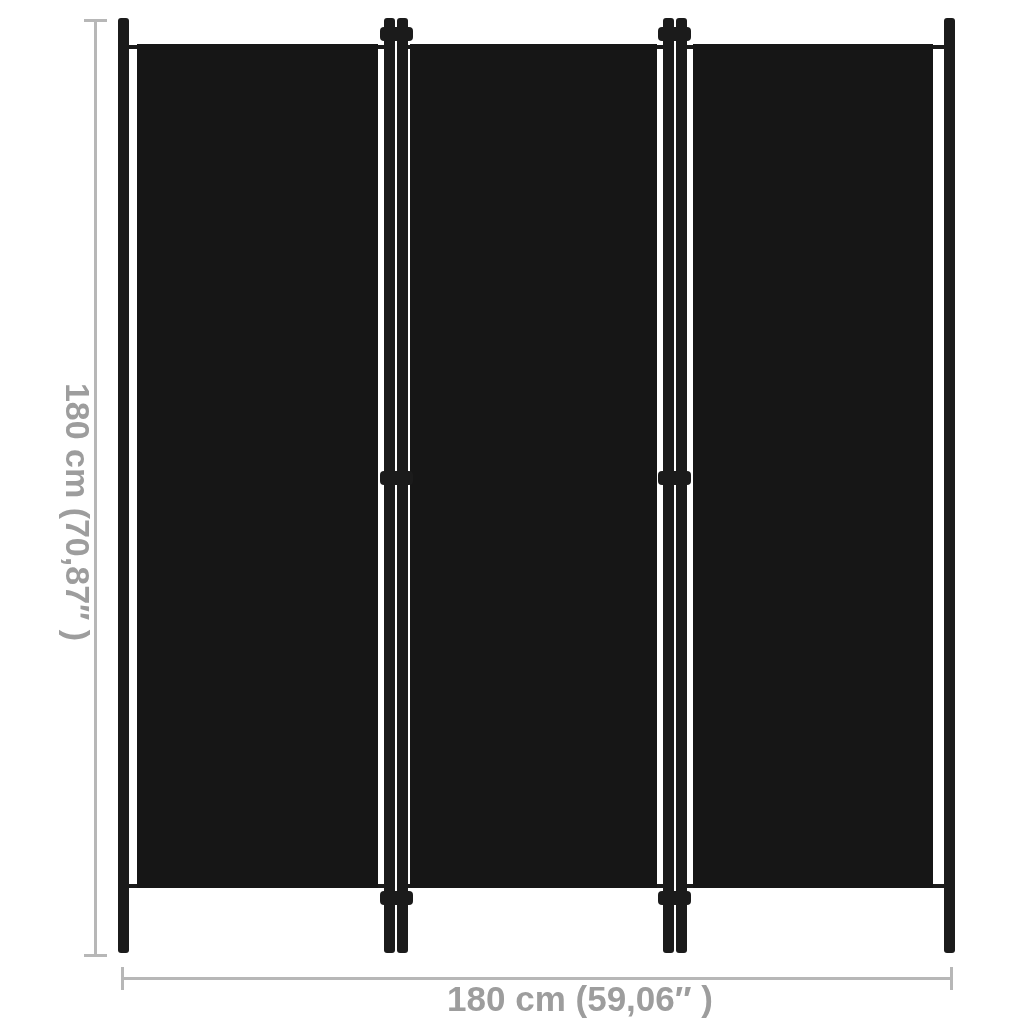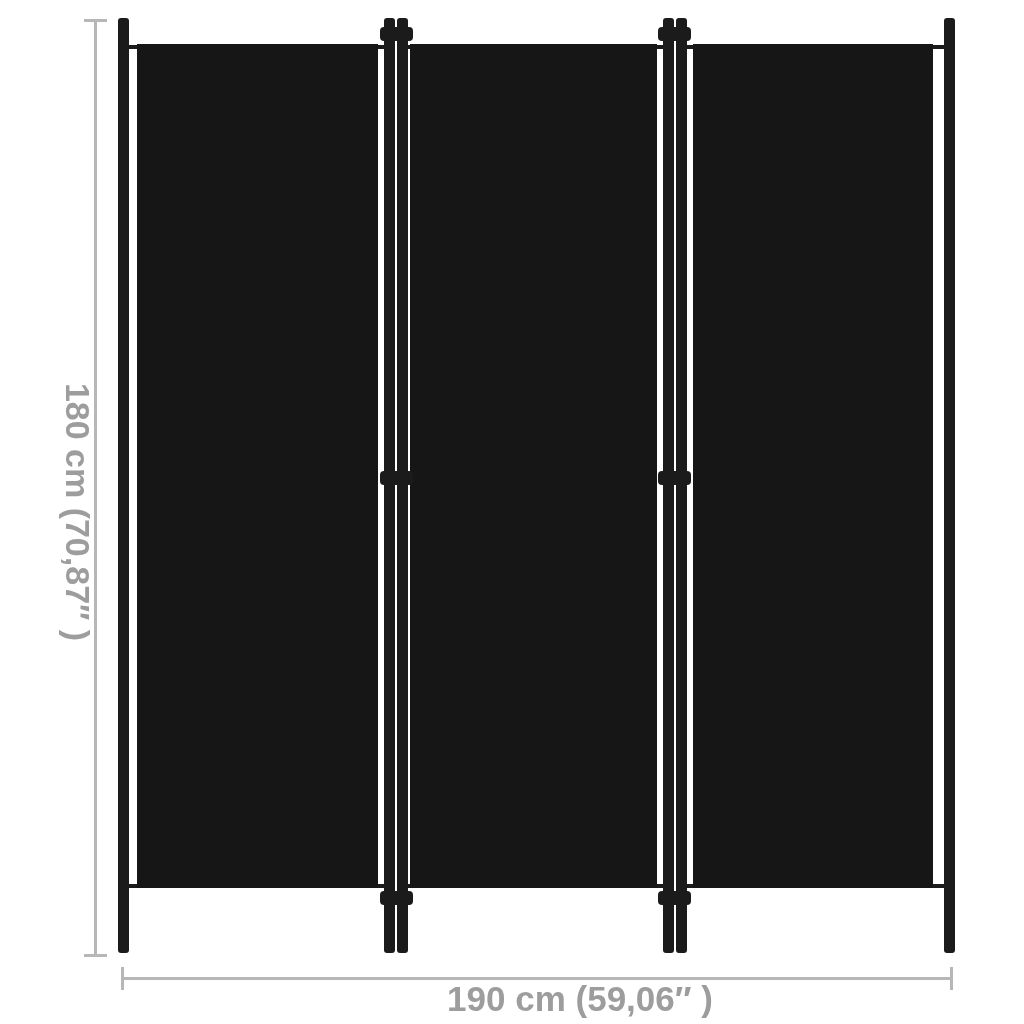--- a/index.html
+++ b/index.html
@@ -62,21 +62,21 @@
 <div class="scene">
 
   <div class="dim" style="left:84px; top:19px; width:23px; height:3px;"></div>
   <div class="dim" style="left:94px; top:20px; width:3px; height:936px;"></div>
   <div class="dim" style="left:84px; top:954px; width:23px; height:3px;"></div>
   <div class="dim-label vertical">180 cm (70,87″ )</div>
 
   <div class="dim" style="left:121px; top:967px; width:3px; height:23px;"></div>
   <div class="dim" style="left:122px; top:977px; width:830px; height:3px;"></div>
   <div class="dim" style="left:950px; top:967px; width:3px; height:23px;"></div>
-  <div class="dim-label horizontal">190 cm (59,06″ )</div>
+  <div class="dim-label horizontal">180 cm (59,06″ )</div>
 
   <div class="rail" style="left:123px; top:45px; width:267px;"></div>
   <div class="rail" style="left:123px; top:884px; width:267px;"></div>
   <div class="rail" style="left:402px; top:45px; width:271px;"></div>
   <div class="rail" style="left:402px; top:884px; width:271px;"></div>
   <div class="rail" style="left:681px; top:45px; width:269px;"></div>
   <div class="rail" style="left:681px; top:884px; width:269px;"></div>
 
   <div class="pole" style="left:118px;"></div>
   <div class="pole" style="left:384px;"></div>

